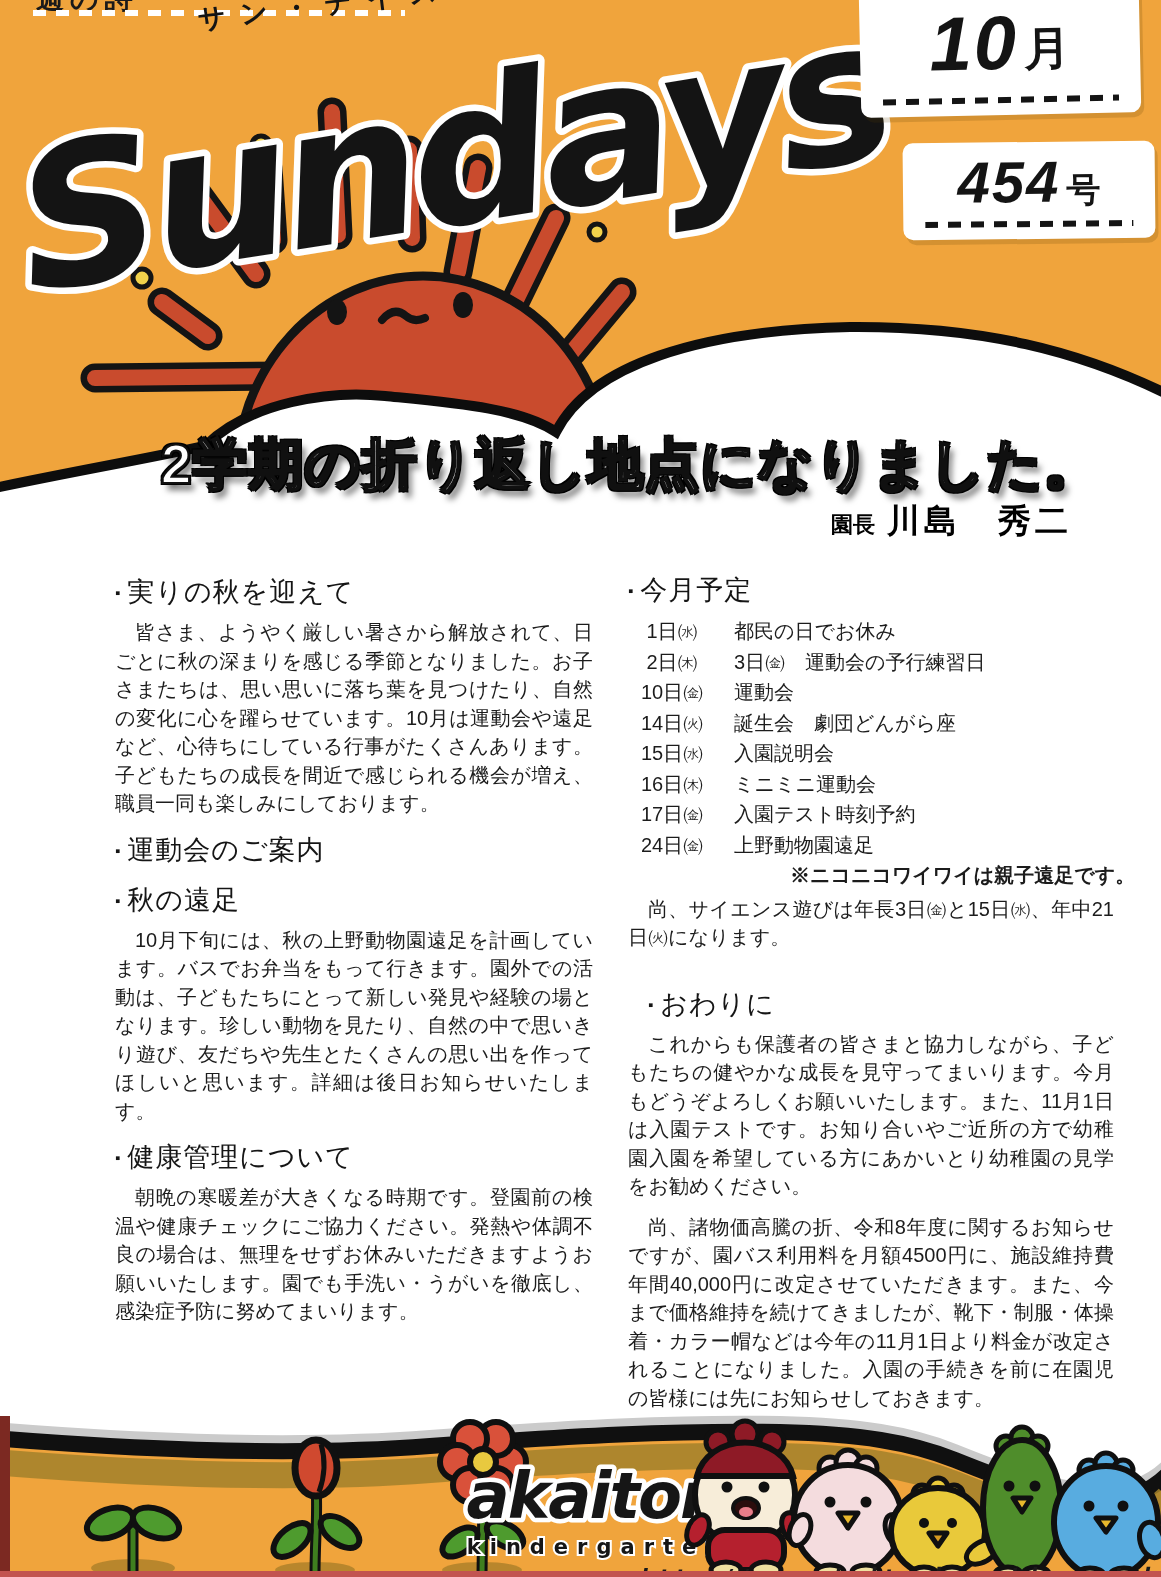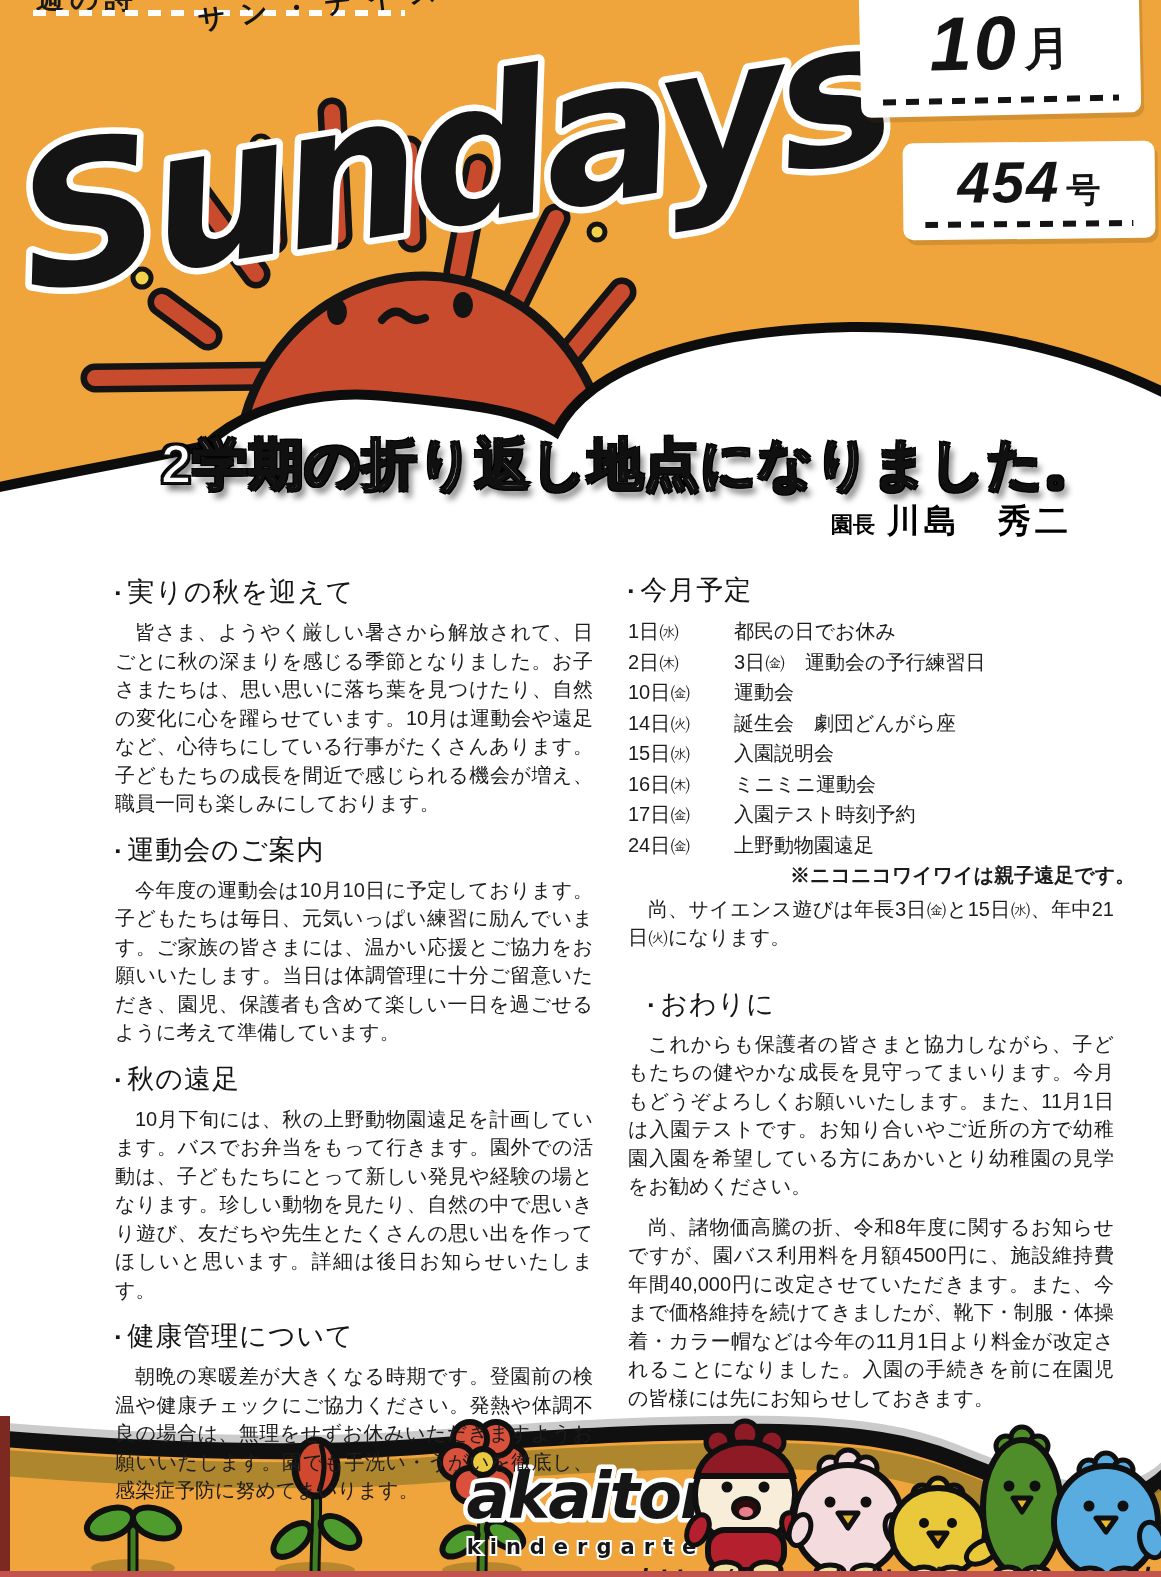--- a/index.html
+++ b/index.html
@@ -36,21 +36,21 @@
   
   .col{z-index:6;color:#1c1c1c;}
   #col-left{left:75px;top:574px;width:478px;margin-left:40px;}
   #col-right{left:628px;top:558px;width:486px;}
   .sec-heading{font-size:27px;letter-spacing:1px;color:#151515;margin:14px 0 8px 0;}
   #col-left .sec-heading:first-child{margin-top:0;}
   .sec-heading .bullet{font-size:15px;vertical-align:3px;margin-right:6px;}
   .body-p{font-size:20px;line-height:28.5px;text-align:justify;text-indent:1em;margin:4px 0 12px 0;}
   
   .sched-row{display:flex;font-size:20px;line-height:30.5px;}
-  .sched-day{min-width:88px;text-align:left;white-space:nowrap;flex-shrink:0;}
+  .sched-day{min-width:88px;text-align:center;white-space:nowrap;flex-shrink:0;}
   .sched-event{margin-left:18px;white-space:nowrap;}
   .sched-note-indent .sched-event{margin-left:74px;font-weight:bold;}
   #closing-heading{margin-top:34px;margin-left:20px;}
   
   #footer-svg{left:0;top:1380px;z-index:3;}
 </style>
 </head>
 <body>
 
 <div id="page">
@@ -122,21 +122,20 @@
 
   <div class="abs" id="headline">2学期の折り返し地点になりました。</div>
   <div class="abs" id="byline">
     <span class="role">園長</span><span class="name">川島　秀二</span>
   </div>
 
   <div class="abs col" id="col-left">
     <div class="sec-heading"><span class="bullet">▪</span><span>実りの秋を迎えて</span></div>
     <p class="body-p">皆さま、ようやく厳しい暑さから解放されて、日ごとに秋の深まりを感じる季節となりました。お子さまたちは、思い思いに落ち葉を見つけたり、自然の変化に心を躍らせています。10月は運動会や遠足など、心待ちにしている行事がたくさんあります。子どもたちの成長を間近で感じられる機会が増え、職員一同も楽しみにしております。</p>
     <div class="sec-heading"><span class="bullet">▪</span><span>運動会のご案内</span></div>
-    <p class="body-p">今年度の運動会は10月10日に予定しております。子どもたちは毎日、元気いっぱい練習に励んでいます。ご家族の皆さまには、温かい応援とご協力をお願いいたします。当日は体調管理に十分ご留意いただき、園児、保護者も含めて楽しい一日を過ごせるように考えて準備しています。</p>
     <div class="sec-heading"><span class="bullet">▪</span><span>秋の遠足</span></div>
     <p class="body-p">10月下旬には、秋の上野動物園遠足を計画しています。バスでお弁当をもって行きます。園外での活動は、子どもたちにとって新しい発見や経験の場となります。珍しい動物を見たり、自然の中で思いきり遊び、友だちや先生とたくさんの思い出を作ってほしいと思います。詳細は後日お知らせいたします。</p>
     <div class="sec-heading"><span class="bullet">▪</span><span>健康管理について</span></div>
     <p class="body-p">朝晩の寒暖差が大きくなる時期です。登園前の検温や健康チェックにご協力ください。発熱や体調不良の場合は、無理をせずお休みいただきますようお願いいたします。園でも手洗い・うがいを徹底し、感染症予防に努めてまいります。</p>
   </div>
 
   <div class="abs col" id="col-right">
     <div class="sec-heading"><span class="bullet">▪</span><span>今月予定</span></div>
     <div>
       <div class="sched-row">

